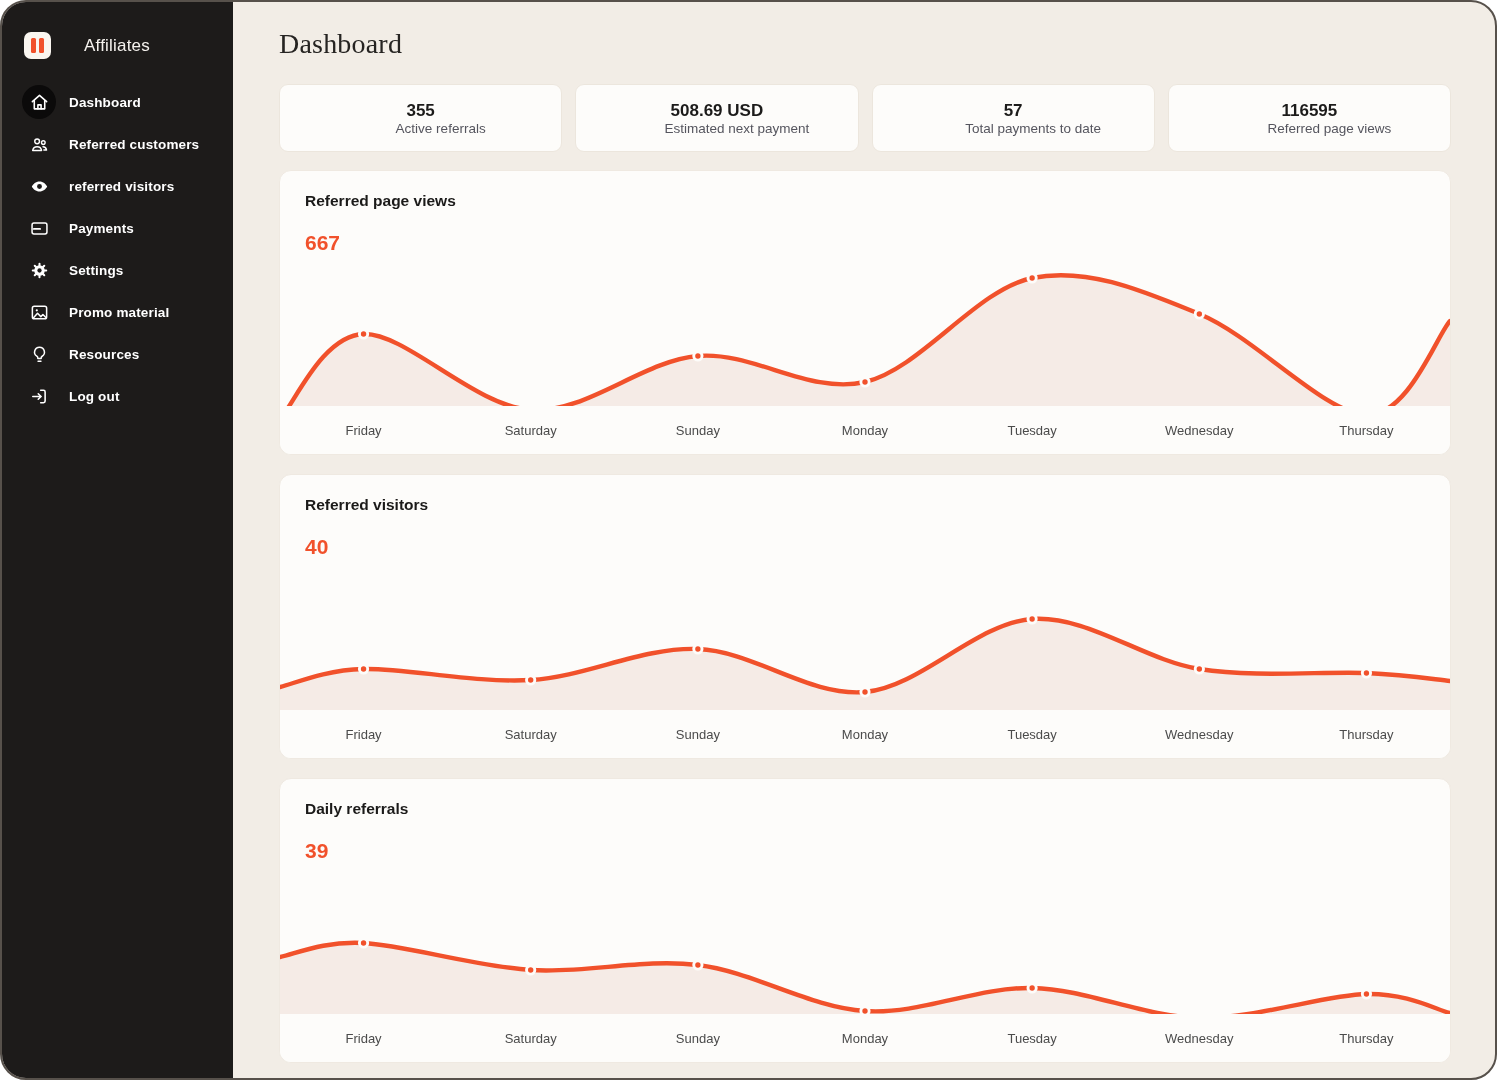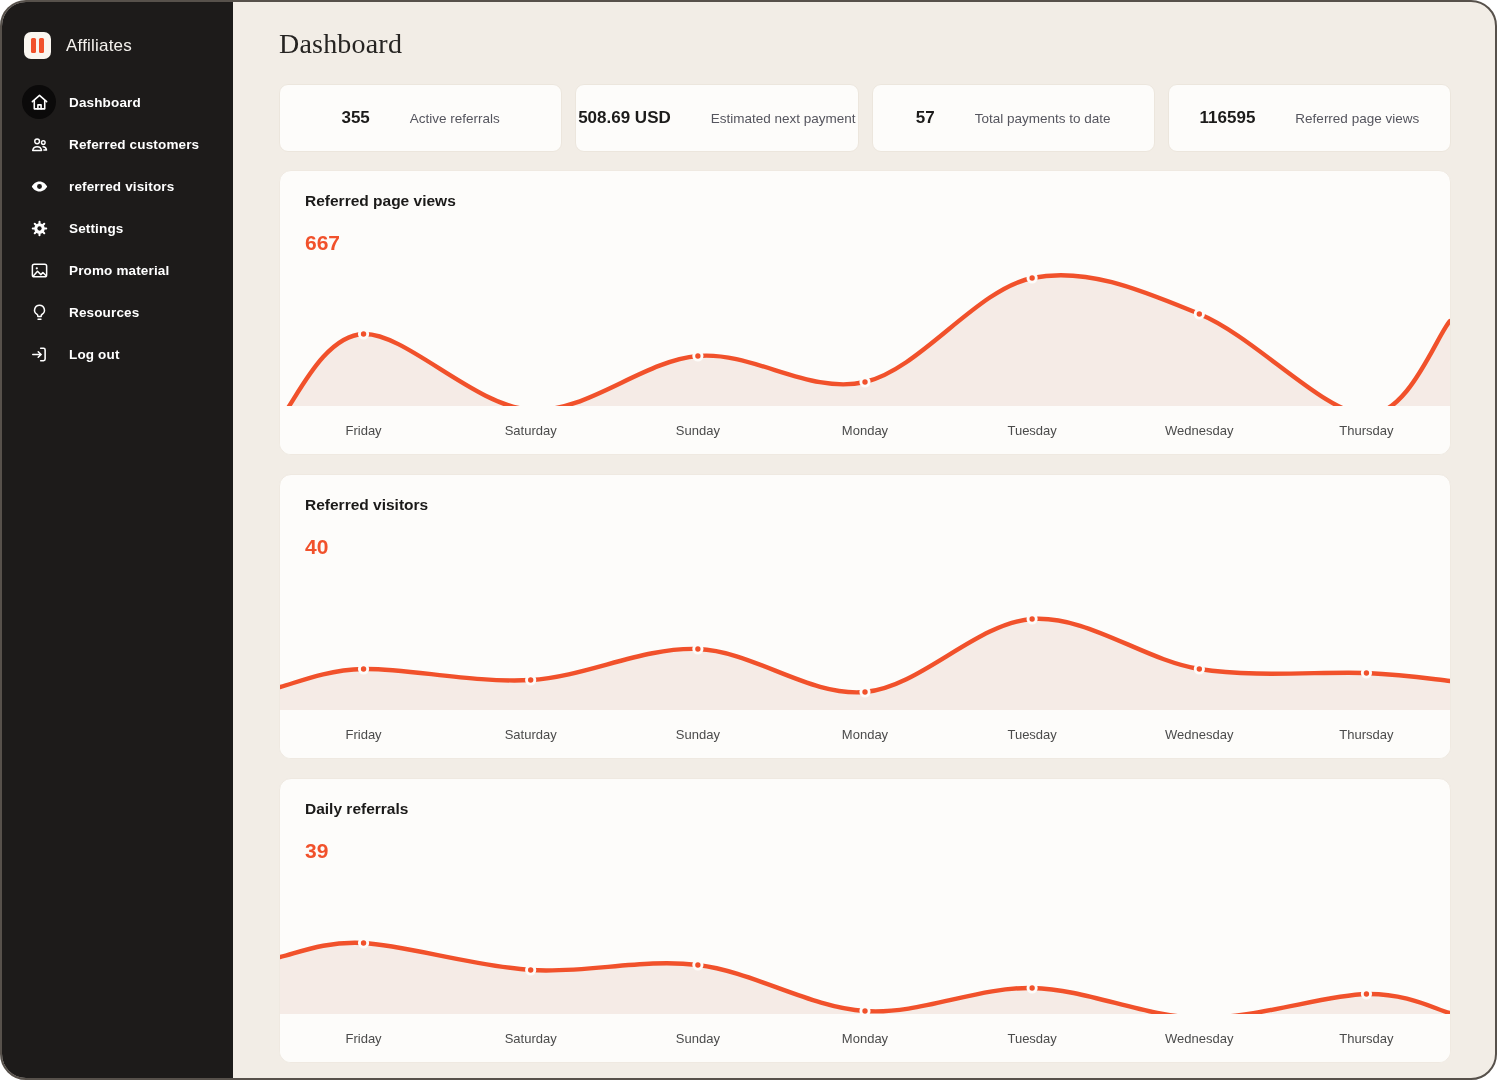--- a/index.html
+++ b/index.html
@@ -4,38 +4,38 @@
 <style>
   * { margin:0; padding:0; box-sizing:border-box; }
   html,body { background:#ffffff; font-family:"Liberation Sans","DejaVu Sans",sans-serif; }
   .app {
     width:1497px; height:1080px;
     border:2px solid #57514b; border-radius:26px;
     overflow:hidden; display:flex; background:#F2EDE6;
   }
   
   .sidebar { width:231px; flex:none; background:#1D1B1A; padding:30px 0 0 20px; }
-  .brand { display:flex; align-items:center; gap:15px; margin-bottom:22px; padding-left:2px; }
+  .brand { display:flex; align-items:center; gap:33px; margin-bottom:22px; padding-left:2px; }
   .logo { width:27px; height:27px; background:#FAF6F0; border-radius:7px;
           display:flex; align-items:center; justify-content:center; gap:3px; }
   .logo i { display:block; width:5px; height:15px; background:#F1512B; border-radius:1.5px; }
   .brand-name { color:#F5F2EE; font-size:17px; font-weight:500; letter-spacing:.2px; }
   .nav-item { display:flex; align-items:center; gap:13px; height:42px; cursor:pointer; }
   .icon-wrap { width:34px; height:34px; flex:none; display:flex; align-items:center; justify-content:center;
                border-radius:50%; color:#ffffff; }
   .nav-item.active .icon-wrap { background:#0B0A0A; }
   .icon-wrap svg { width:19px; height:19px; display:block; }
   .nav-label { color:#FFFFFF; font-size:13.5px; font-weight:600; letter-spacing:.15px; }
   
   .main { flex:1; padding:26px 44px 0 46px; overflow:hidden; }
   .page-title { font-family:"Liberation Serif","DejaVu Serif",serif; font-weight:500;
                 font-size:28px; color:#262422; margin-bottom:24px; letter-spacing:.2px; }
   .stats { display:flex; gap:13px; margin-bottom:18px; }
   .stat { flex:1; height:68px; background:#FDFCFA; border:1px solid #ECE6DD; border-radius:9px;
-          display:flex; flex-direction:row; align-items:center; justify-content:center; }
+          display:flex; flex-direction:column; align-items:center; justify-content:center; }
   .stat-value { font-size:17px; font-weight:700; color:#1C1B1A; }
   .stat-label { font-size:13.5px; color:#55555e;margin-left:40px; }
   .chart-card { position:relative; height:285px; background:#FDFCFA; border:1px solid #EFE9E1;
                 border-radius:12px; margin-bottom:19px; overflow:hidden; }
   .chart-head { position:absolute; top:21px; left:25px; z-index:2; }
   .chart-title { font-size:15.5px; font-weight:700; color:#1B1A19; }
   .chart-total { margin-top:21px; font-size:21px; font-weight:700; color:#F1512B; }
   .plot { position:absolute; left:0; top:0; width:100%; height:253px; display:block; }
   .x-labels { position:absolute; left:0; right:0; bottom:0; height:48px; background:#FDFCFA;
               display:flex; align-items:center; z-index:1; }
@@ -78,20 +78,29 @@
         <div class="nav-item">
           <span class="icon-wrap">
             <svg viewBox="0 0 24 24">
               <path fill="currentColor" fill-rule="evenodd" d="M12 5.6c-4.6 0-8.2 3.3-9.7 6.4 1.5 3.1 5.1 6.4 9.7 6.4s8.2-3.3 9.7-6.4c-1.5-3.1-5.1-6.4-9.7-6.4zm0 9.5a3.1 3.1 0 1 1 0-6.2 3.1 3.1 0 0 1 0 6.2z"></path>
             </svg>
           </span>
           <span class="nav-label">referred visitors</span>
         </div>
         <div class="nav-item">
           <span class="icon-wrap">
+            <svg viewBox="0 0 24 24" fill="none" stroke="currentColor" stroke-width="1.9" stroke-linecap="round">
+              <rect x="2.6" y="5.2" width="18.8" height="13.6" rx="2.4"></rect>
+              <path d="M4.8 12.6h8" stroke-width="2.2"></path>
+            </svg>
+          </span>
+          <span class="nav-label">Payments</span>
+        </div>
+        <div class="nav-item">
+          <span class="icon-wrap">
             <svg viewBox="0 0 24 24">
               <g fill="currentColor">
                 <rect x="10.7" y="2.2" width="2.6" height="19.6" rx="1.3"></rect>
                 <rect x="10.7" y="2.2" width="2.6" height="19.6" rx="1.3" transform="rotate(45 12 12)"></rect>
                 <rect x="10.7" y="2.2" width="2.6" height="19.6" rx="1.3" transform="rotate(90 12 12)"></rect>
                 <rect x="10.7" y="2.2" width="2.6" height="19.6" rx="1.3" transform="rotate(135 12 12)"></rect>
                 <circle cx="12" cy="12" r="6.6"></circle>
               </g>
               <circle cx="12" cy="12" r="2.7" fill="#1D1B1A"></circle>
             </svg>

